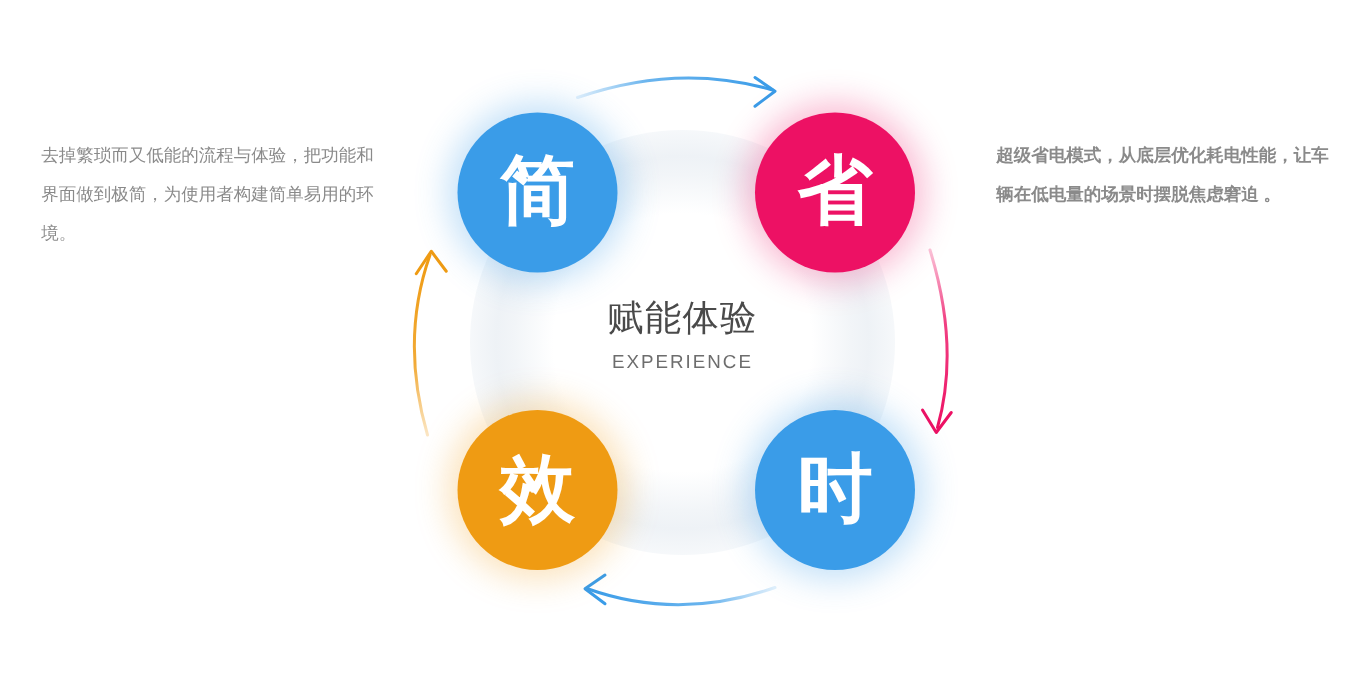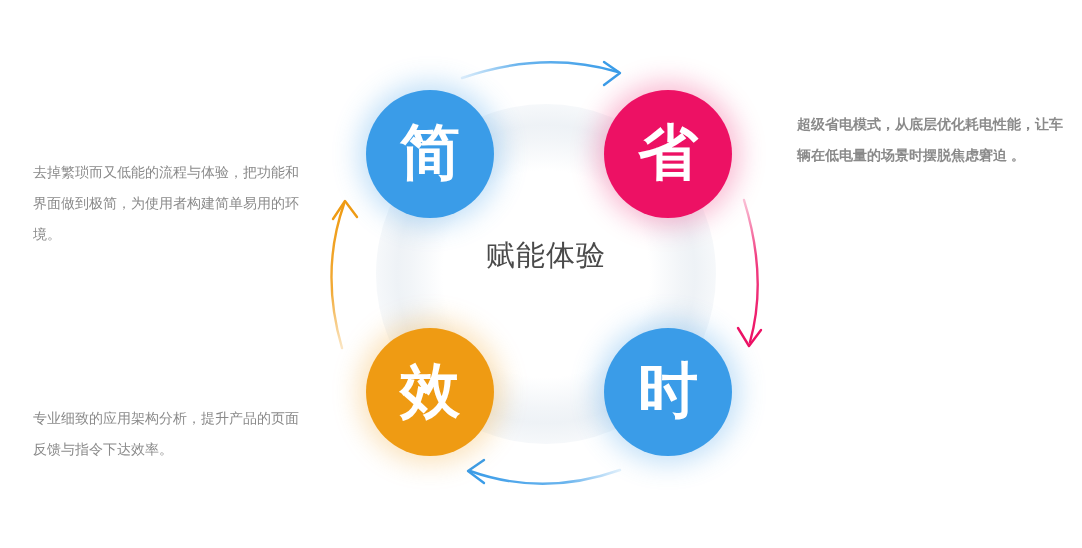--- a/index.html
+++ b/index.html
@@ -96,21 +96,21 @@
   }
 
   
   .desc {
     position: absolute;
     font-size: 14px;
     line-height: 31px;
     color: #8a8a8a;
     width: 268px;
   }
-  .desc-left  { text-align: left; left: 33px; margin-top: 48px; }
+  .desc-left  { text-align: left; left: 33px; }
   .desc-right { text-align: left; left: 797px; font-weight: bold; }
 
   .desc-jian  { top: 109px; }
   .desc-sheng { top: 109px; }
   .desc-xiao  { top: 355px; }
   .desc-shi   { top: 345px; }
 </style>
 </head>
 <body>
 
@@ -186,19 +186,19 @@
   </div>
   <div class="node node-xiao" style="background: rgb(239, 155, 19);">
     <span class="glyph">效</span>
   </div>
   <div class="node node-shi" style="background: rgb(58, 156, 232);">
     <span class="glyph">时</span>
   </div>
 
   <div class="center-label">
     <div class="center-title">赋能体验</div>
+    <div class="center-sub">EXPERIENCE</div>
   </div>
 
   <div class="desc desc-left desc-jian">去掉繁琐而又低能的流程与体验，把功能和界面做到极简，为使用者构建简单易用的环境。</div>
   <div class="desc desc-right desc-sheng">超级省电模式，从底层优化耗电性能，让车辆在低电量的场景时摆脱焦虑窘迫 。</div>
-  <div class="desc desc-left desc-xiao">专业细致的应用架构分析，提升产品的页面反馈与指令下达效率。</div>
 
 </div>
 
 </body></html>

